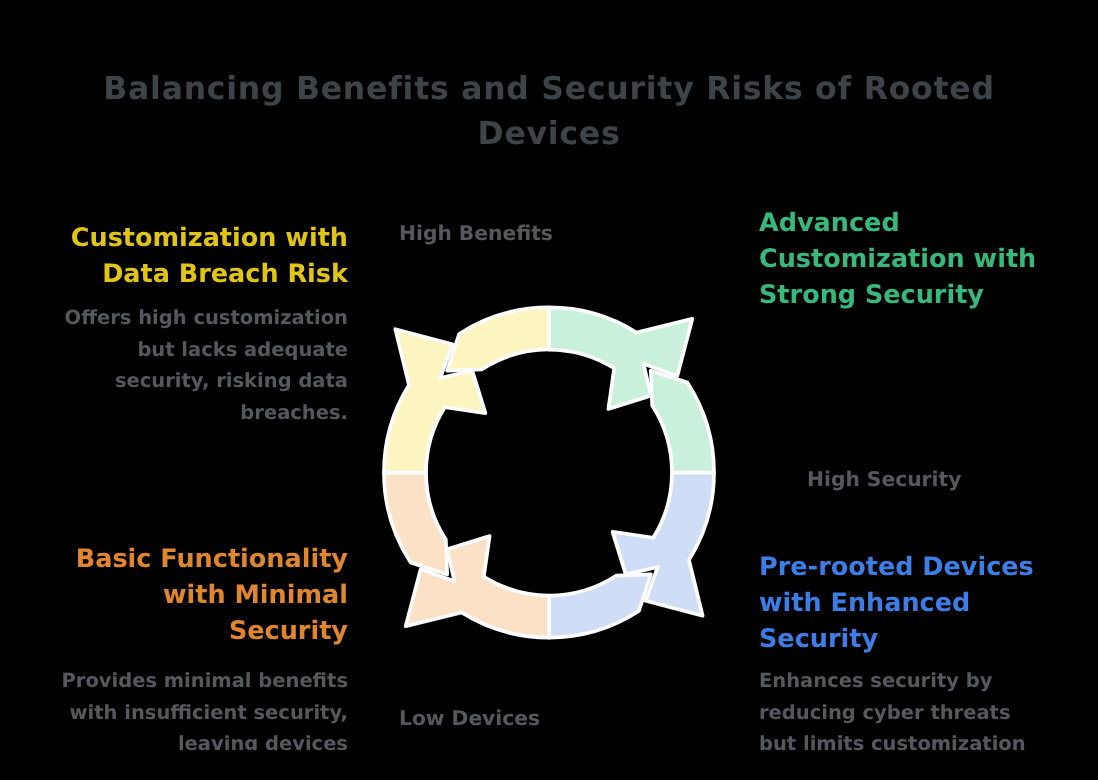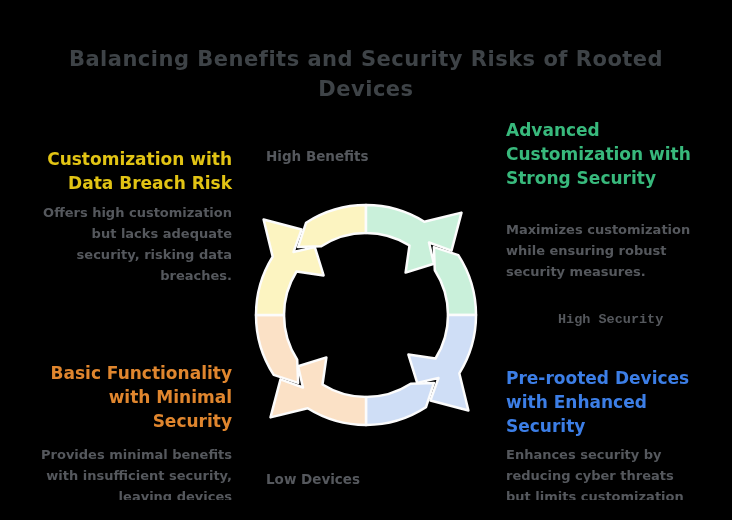--- a/index.html
+++ b/index.html
@@ -10,31 +10,31 @@
   .title{
     position:absolute;top:44px;left:0;right:0;text-align:center;
     font-size:21px;line-height:30px;letter-spacing:.5px;white-space:nowrap;
   }
   .axis-label{
     position:absolute;font-size:13.5px;white-space:nowrap;
   }
   .axis-top{top:148px;left:266px;width:200px;}
   .axis-bottom{top:471px;left:266px;width:200px;}
   .axis-left{top:312px;left:16px;width:160px;}
-  .axis-right{top:312px;left:558px;width:160px;font-family:Liberation Mono, monospace;}
+  .axis-right{top:312px;left:538px;width:160px;}
   .q-heading{
     position:absolute;font-size:17px;line-height:24px;white-space:nowrap;
   }
   .q-body{
     position:absolute;font-size:13px;line-height:21px;white-space:nowrap;
   }
   .align-right{text-align:right;}
   .tl-h{top:147px;right:500px;}
   .tl-b{top:202px;right:500px;}
-  .tr-h{top:118px;left:506px;}
+  .tr-h{top:137px;left:506px;}
   .tr-b{top:219px;left:506px;}
   .bl-h{top:361px;right:500px;}
   .bl-b{top:444px;right:500px;}
   .br-h{top:366px;left:506px;}
   .br-b{top:444px;left:506px;}
   #cycle-svg{position:absolute;top:0;left:0;}
 </style>
 </head>
 <body>
 
@@ -54,21 +54,20 @@
   <div class="title" style="color: rgb(62, 67, 71);">Balancing Benefits and Security Risks of Rooted<br>Devices</div>
 
   <div class="axis-label axis-top" style="color: rgb(85, 88, 93);">High Benefits</div>
   <div class="axis-label axis-bottom" style="color: rgb(85, 88, 93);">Low Devices</div>
   <div class="axis-label axis-right" style="color: rgb(85, 88, 93);">High Security</div>
 
   <div class="q-heading align-right tl-h" style="color: rgb(226, 196, 20);">Customization with<br>Data Breach Risk</div>
   <div class="q-body align-right tl-b" style="color: rgb(85, 88, 93);">Offers high customization<br>but lacks adequate<br>security, risking data<br>breaches.</div>
 
   <div class="q-heading tr-h" style="color: rgb(56, 185, 124);">Advanced<br>Customization with<br>Strong Security</div>
-  <div class="q-body tr-b" style="color: rgb(85, 88, 93);">Maximizes customization<br>while ensuring robust<br>security measures.</div>
 
   <div class="q-heading align-right bl-h" style="color: rgb(224, 134, 46);">Basic Functionality<br>with Minimal<br>Security</div>
   <div class="q-body align-right bl-b" style="color: rgb(85, 88, 93);">Provides minimal benefits<br>with insufficient security,<br>leaving devices<br>vulnerable.</div>
 
   <div class="q-heading br-h" style="color: rgb(60, 126, 230);">Pre-rooted Devices<br>with Enhanced<br>Security</div>
   <div class="q-body br-b" style="color: rgb(85, 88, 93);">Enhances security by<br>reducing cyber threats<br>but limits customization<br>options.</div>
 
 </div>
 
 </body></html>

